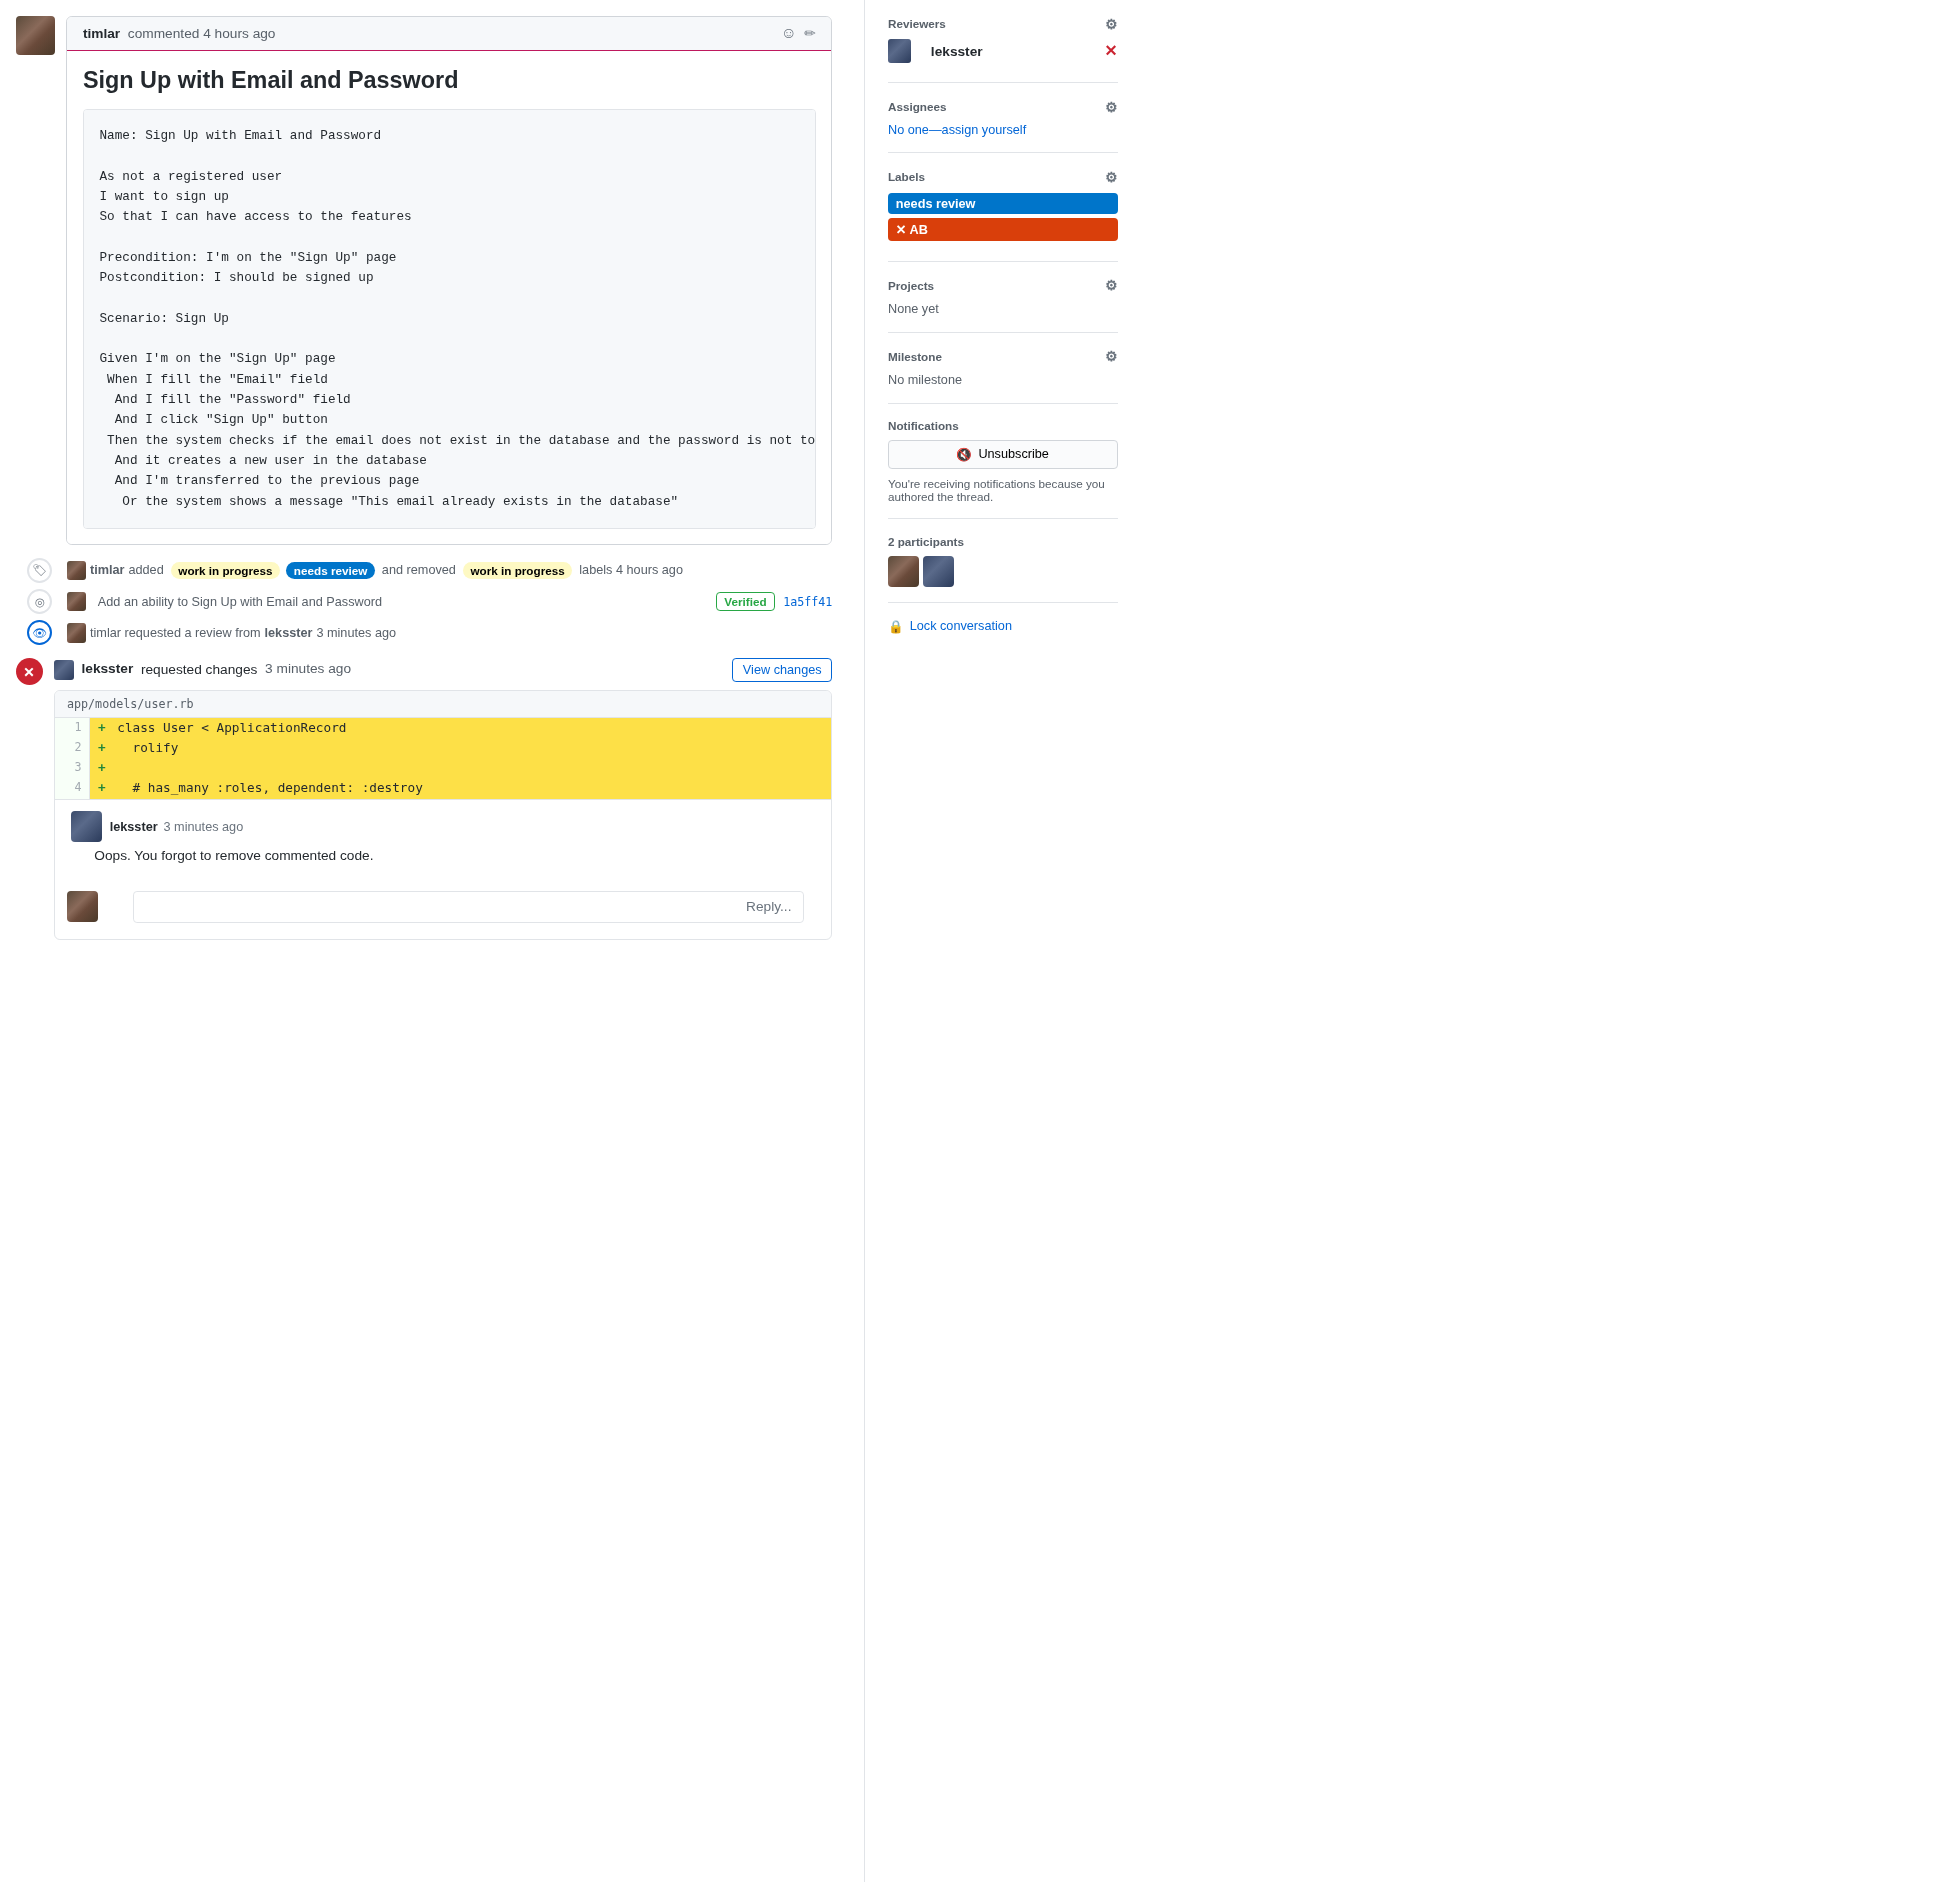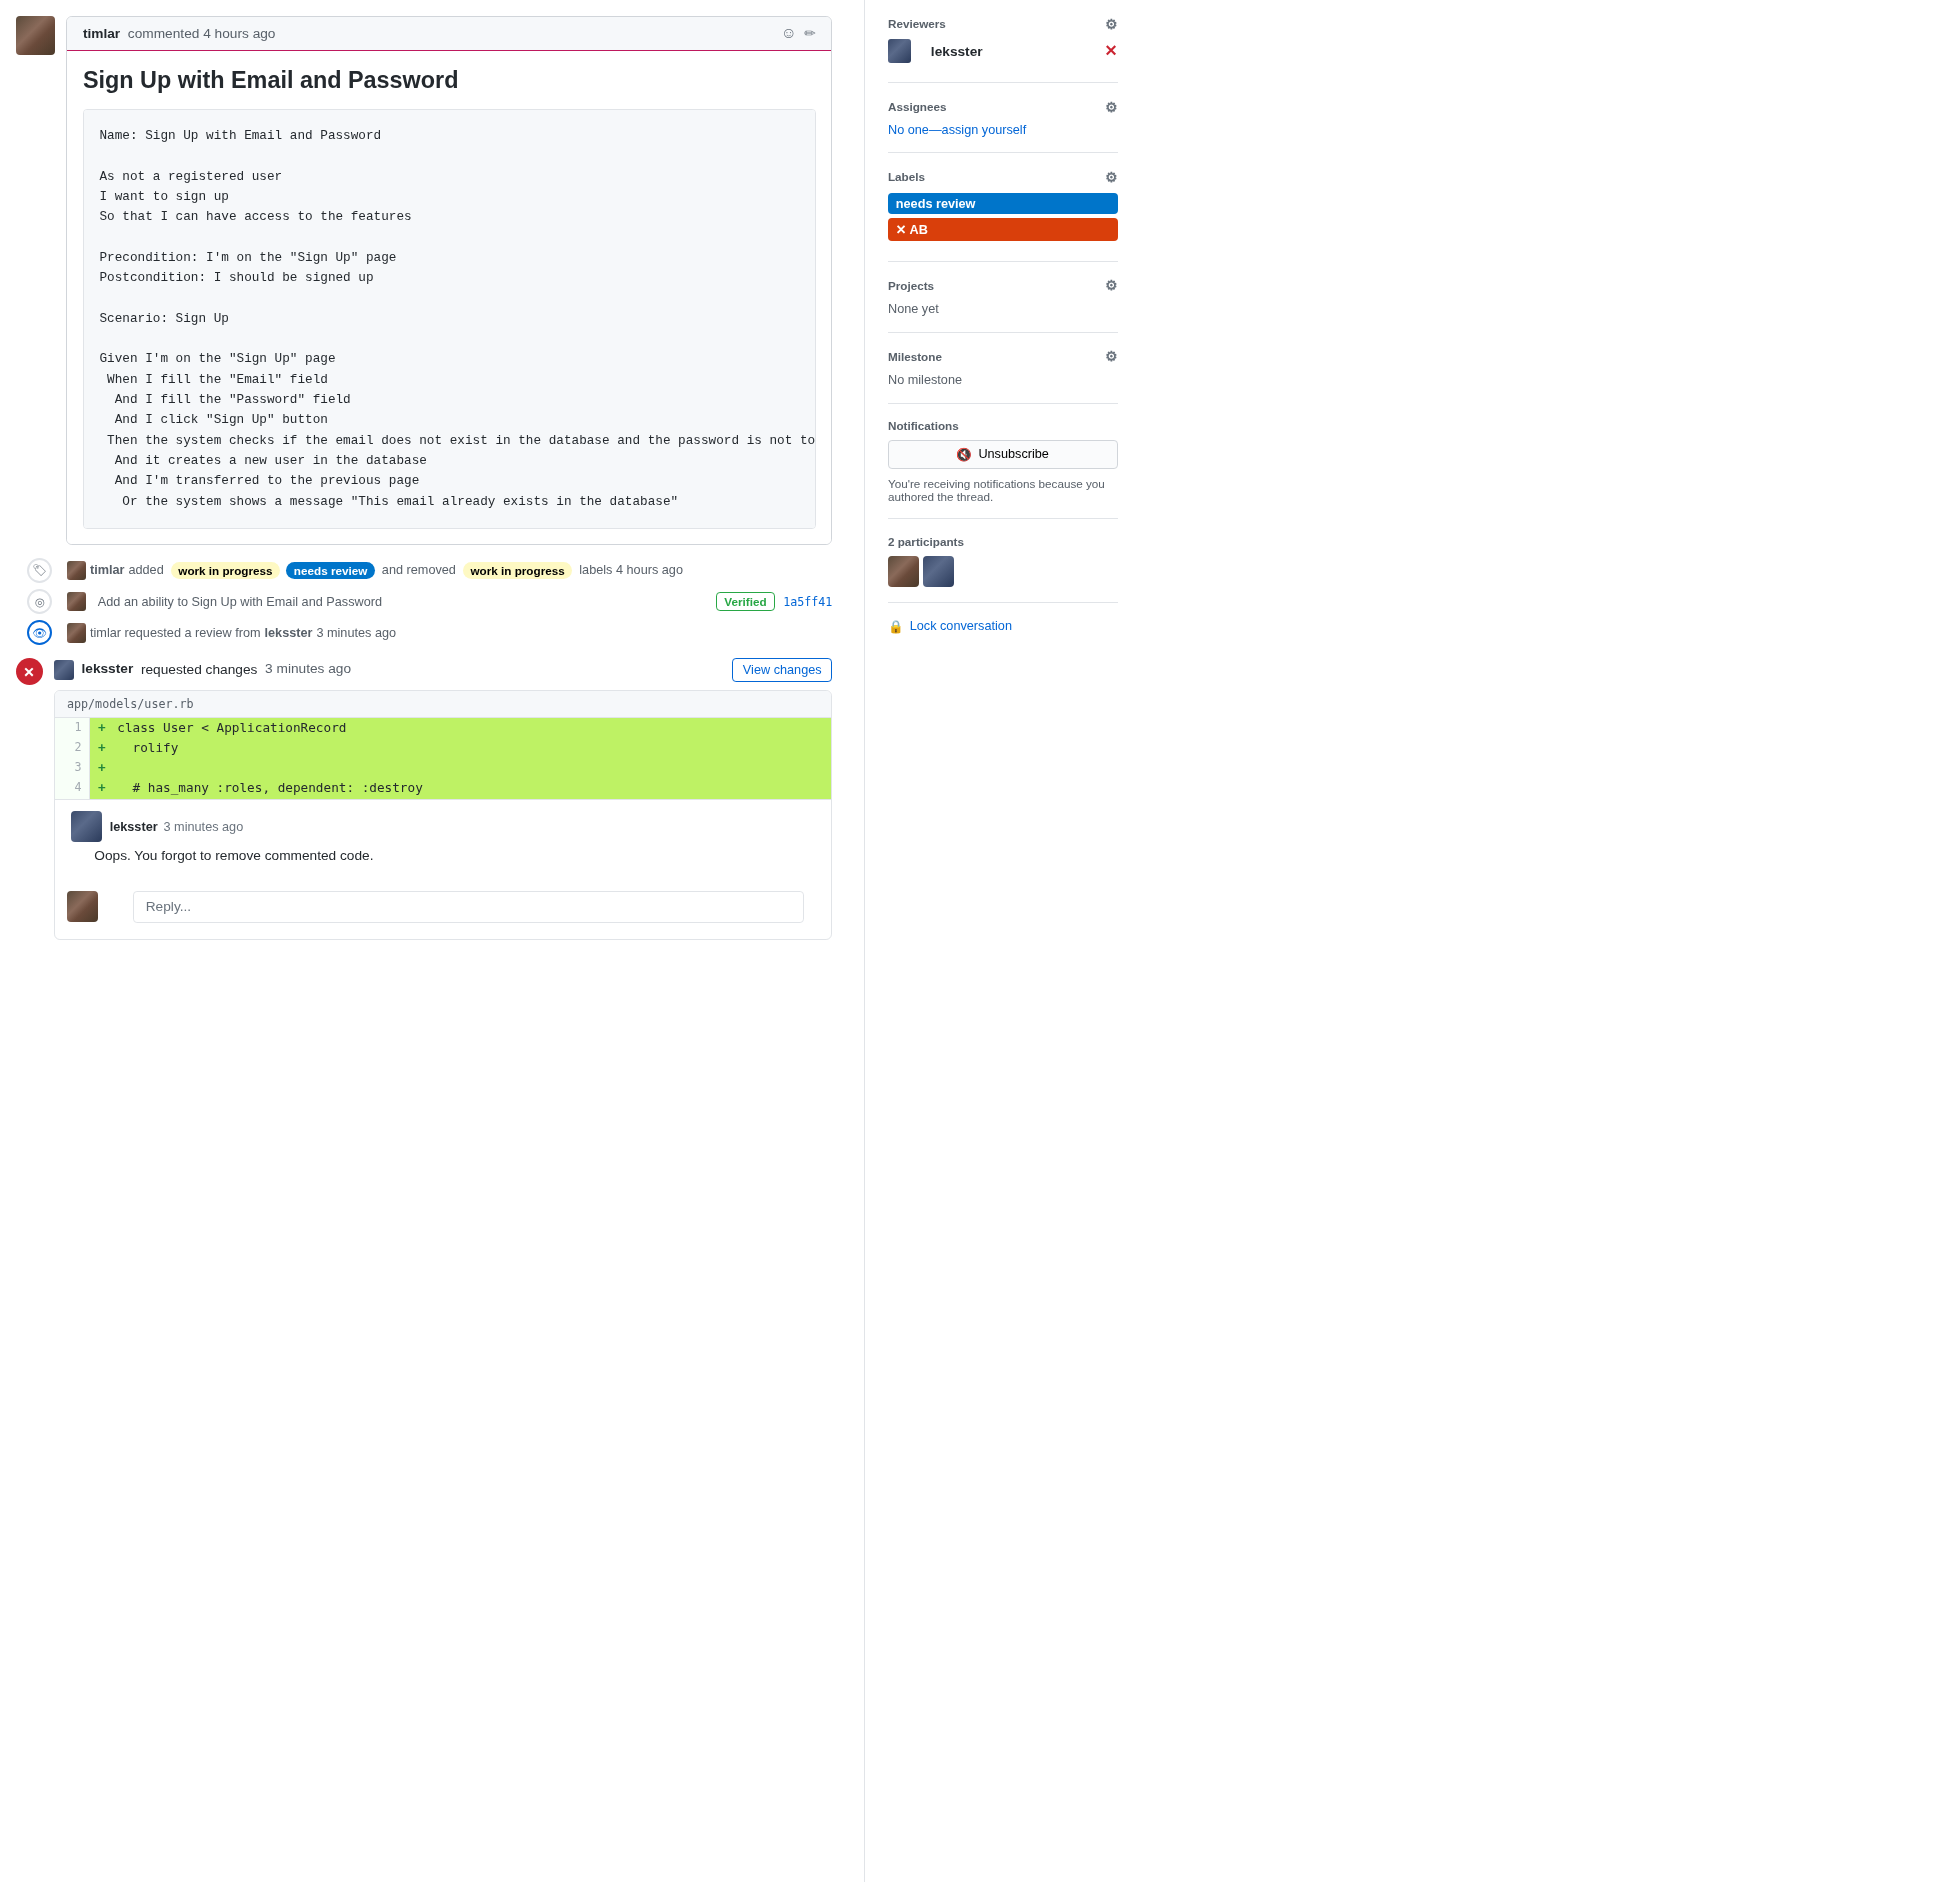--- a/index.html
+++ b/index.html
@@ -262,21 +262,21 @@
       padding: 0 7.8px;
       color: #a3aab1;
       text-align: right;
       font-size: 11.7px;
       background: #f8fff8;
       user-select: none;
       border-right: 1px solid #e1e4e8;
     }
     .diff-line-content {
       padding: 0 7.8px;
-      background: #bef264;
+      background: #fde047;
       flex: 1;
       white-space: pre;
     }
     .diff-plus {
       color: #22863a;
       font-weight: bold;
       margin-right: 3.9px;
     }
 
     
@@ -303,20 +303,21 @@
     }
     .reply-box {
       border: 1px solid #e1e4e8;
       border-radius: 3.9px;
       padding: 7.8px 11.7px;
       color: #6a737d;
       font-size: 13.7px;
       margin: 7.8px 15.6px;
       background: #fff;
       cursor: text;
+      text-align: right;
     }
 
     
     .sidebar-section {
       padding: 15.6px 0;
       border-bottom: 1px solid #e1e4e8;
     }
     .sidebar-section-header {
       display: flex;
       align-items: center;

